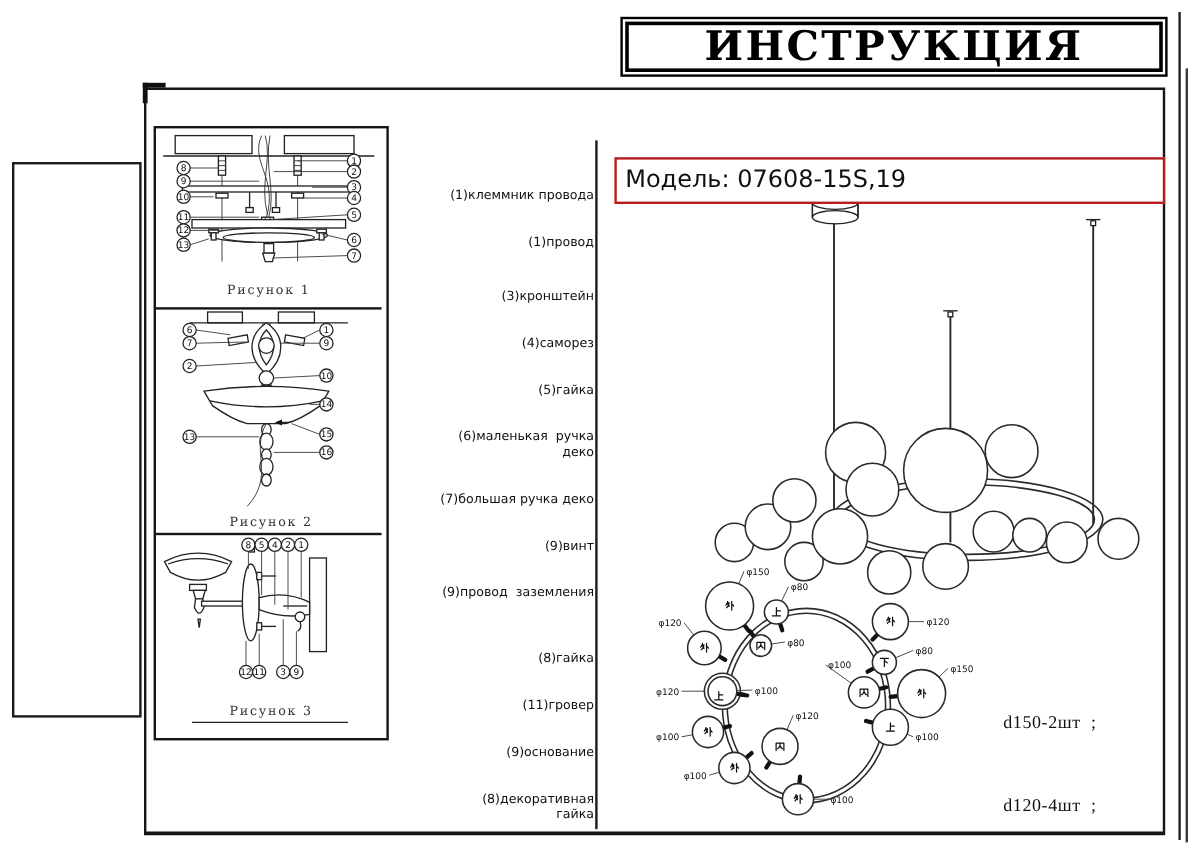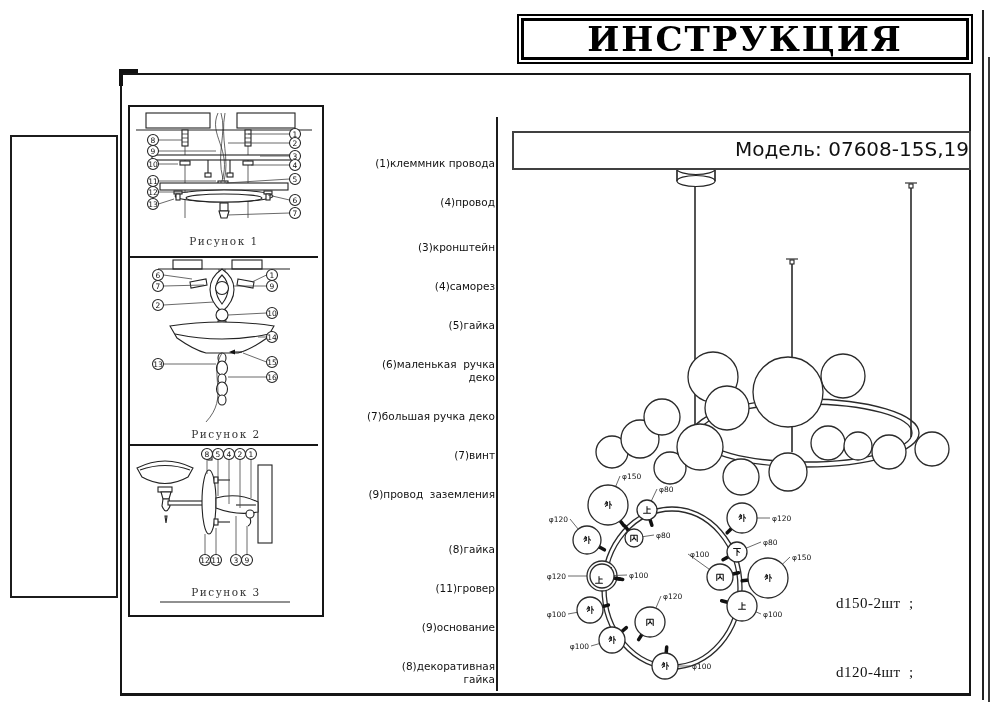--- a/index.html
+++ b/index.html
@@ -9,21 +9,21 @@
   .title-box-outer{left:517px;top:14px;width:452px;height:46px;border:2px solid #000;background:#fff;z-index:6;}
   .title-box-inner{position:absolute;left:2px;top:2px;right:2px;bottom:2px;border:3px solid #000;display:flex;align-items:center;justify-content:center;}
   .title-text{font-family:"DejaVu Serif",serif;font-weight:bold;font-size:34px;letter-spacing:2px;color:#000000;}
   .main-frame{left:120px;top:73px;width:847px;height:618px;border:2px solid #161616;border-bottom-width:3px;background:#fff;z-index:1;}
   .corner-mark-h{left:119px;top:69px;width:19px;height:4px;background:#111;z-index:7;}
   .corner-mark-v{left:119px;top:69px;width:4px;height:17px;background:#111;z-index:7;}
   .left-blank-panel{left:10px;top:135px;width:104px;height:459px;border:2px solid #1c1c1c;background:#fff;z-index:2;}
   .figures-panel{left:128px;top:105px;width:192px;height:508px;border:2px solid #161616;background:#fff;z-index:3;}
   .sep{position:absolute;left:0;width:188px;height:0;border-top:2px solid #161616;}
   .divider{left:496px;top:117px;height:574px;width:0;border-left:2px solid #1c1c1c;z-index:3;}
-  .model-header{left:512px;top:131px;width:455px;height:35px;border:2px solid #404040;background:#fff;z-index:4;text-align:right;}
+  .model-header{left:512px;top:131px;width:455px;height:35px;border:2px solid #b91c1c;background:#fff;z-index:4;}
   .model-text{padding:4px 0 0 7px;font-size:20px;color:#111;}
   .edge-line-a{left:982px;top:10px;height:690px;width:0;border-left:2px solid #222;z-index:5;}
   .edge-line-b{left:988px;top:57px;height:645px;width:0;border-left:2px solid #3a3a3a;z-index:5;}
   
   .parts-list{left:333px;top:131px;width:162px;font-size:10.5px;line-height:13px;white-space:pre-wrap;z-index:4;}
   .part{margin:0;text-align:right;}
   .mt6{margin-top:6px;} .mt16{margin-top:16px;}
   
   .qty-list{left:836px;top:546px;font-family:"Liberation Serif",serif;font-size:15px;line-height:23px;white-space:pre;z-index:4;letter-spacing:.5px;}
   
@@ -356,28 +356,28 @@
           <circle class="co-c" cx="117" cy="114" r="5.5"></circle>
           <text class="co-t" x="117" y="116.5">9</text>
         </g>
       <text class="cap" x="96" y="150">Рисунок 3</text>
       <line x1="30" y1="156" x2="160" y2="156" class="d"></line>
     </svg>
   </div>
 
   <div class="abs parts-list">
     <div class="part">(1)клеммник провода</div>
-    <div class="part">(4)провод</div>
+    <div class="part">(1)провод</div>
     <div class="part mt6">(3)кронштейн</div>
     <div class="part">(4)саморез</div>
     <div class="part">(5)гайка</div>
     <div class="part">(6)маленькая  ручка
 деко</div>
     <div class="part">(7)большая ручка деко</div>
-    <div class="part">(7)винт</div>
+    <div class="part">(9)винт</div>
     <div class="part">(9)провод  заземления</div>
     <div class="part mt16">(8)гайка</div>
     <div class="part">(11)гровер</div>
     <div class="part">(9)основание</div>
     <div class="part">(8)декоративная
 гайка</div>
     
     
     
     

